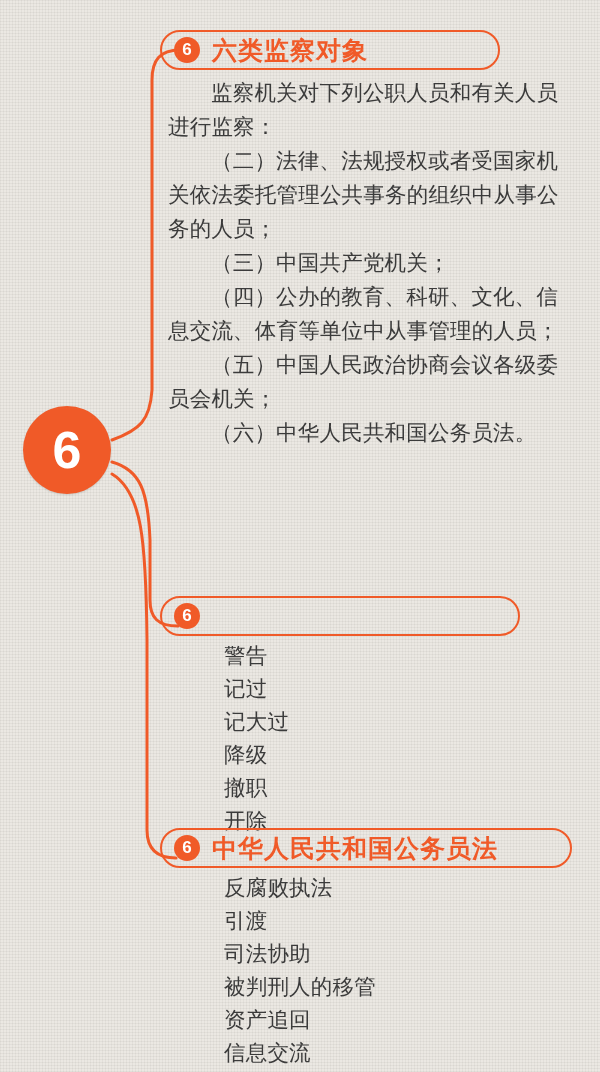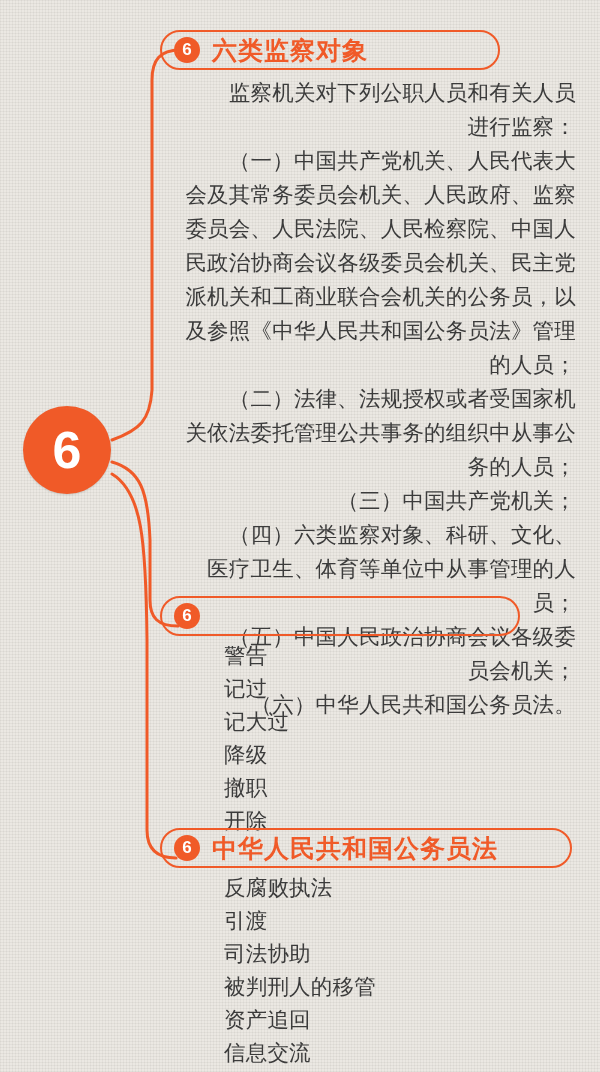--- a/index.html
+++ b/index.html
@@ -124,21 +124,21 @@
   .list-simple li {
     font-size: 21.5px;
     line-height: 33px;
     color: #3b3b3b;
     padding-left: 2px;
   }
   
   #section-1 { top: 30px; }
   #section-2 { top: 596px; }
   #section-3 { top: 828px; }
-  #section-1 .body-text { margin-left: 16px; text-align: right; }
+  #section-1 .body-text { margin-left: 8px; }
   #section-2 .body-text, #section-3 .body-text { margin-left: 62px; }
 </style>
 </head>
 <body>
 
 <div class="paper-texture"></div>
 
 <div class="diagram">
 
   <svg class="connectors" viewBox="0 0 600 1072">
@@ -153,24 +153,23 @@
   <div class="root-badge">6</div>
 
   <div class="section" id="section-1">
     <div class="section-header">
       <div class="header-pill" style="width: 340px;"></div>
       <div class="header-num">6</div>
       <div class="header-title">六类监察对象</div>
     </div>
     <div class="body-text">
       <p class="para">监察机关对下列公职人员和有关人员进行监察：</p>
-      <p class="para">（一）中国共产党机关、人民代表大会及其常务委员会机关、人民政府、监察委员会、人民法院、人民检察院、中国人民政治协商会议各级委员会机关、民主党派机关和工商业联合会机关的公务员，以及参照《中华人民共和国公务员法》管理的人员；</p>
       <p class="para">（二）法律、法规授权或者受国家机关依法委托管理公共事务的组织中从事公务的人员；</p>
       <p class="para">（三）中国共产党机关；</p>
-      <p class="para">（四）六类监察对象、科研、文化、医疗卫生、体育等单位中从事管理的人员；</p>
+      <p class="para">（四）公办的教育、科研、文化、信息交流、体育等单位中从事管理的人员；</p>
       <p class="para">（五）中国人民政治协商会议各级委员会机关；</p>
       <p class="para">（六）中华人民共和国公务员法。</p>
     </div>
   </div>
 
   <div class="section" id="section-2">
     <div class="section-header">
       <div class="header-pill" style="width: 360px;"></div>
       <div class="header-num">6</div>
     </div>

